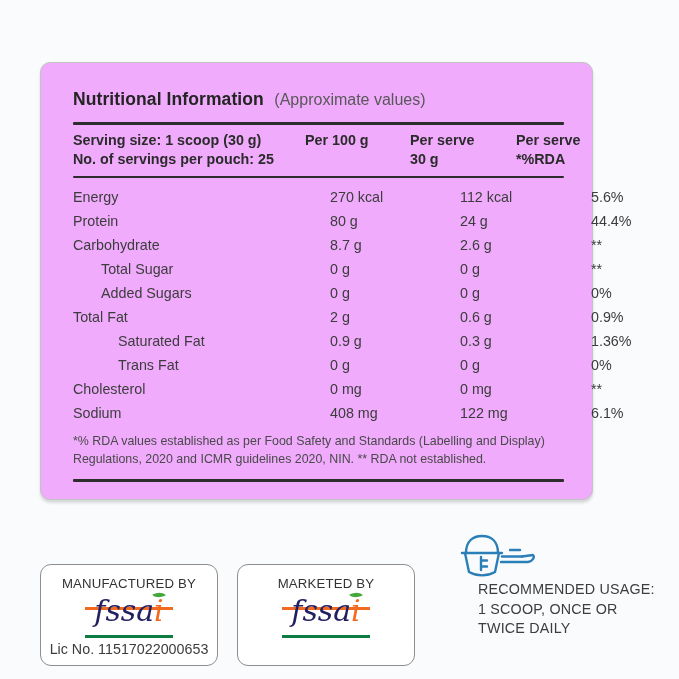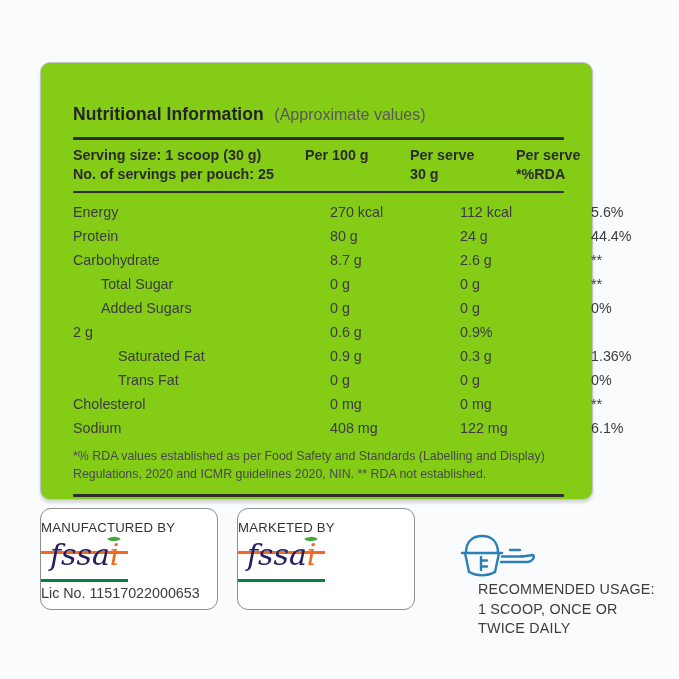--- a/index.html
+++ b/index.html
@@ -10,25 +10,25 @@
     position:relative;
     -webkit-font-smoothing:antialiased;
   }
   #page{position:absolute;inset:0;}
 
   
   .card{
     position:absolute;left:40px;top:62px;
     width:553px;height:438px;
     box-sizing:border-box;
-    background:#84cc16;
+    background:#f0abfc;
     border:1px solid #c3c3c3;
     border-radius:10px;
     box-shadow:0 3px 3px rgba(0,0,0,.14);
-    padding:15px 28px 0 32px;
+    padding:0 28px 0 32px;
   }
   .title-row{margin-top:26px;white-space:nowrap;}
   .title{font-size:17.5px;font-weight:700;color:#242424;letter-spacing:.1px;}
   .subtitle{font-size:16px;font-weight:400;color:#585858;margin-left:6px;}
 
   .rule{height:2.5px;background:#2d2d2d;border-radius:1px;}
   .rule-1{margin-top:12px;}
   .rule-3{margin-top:11px;}
 
   .grid{display:grid;grid-template-columns:211px 84px 85px 1fr;}
@@ -39,23 +39,24 @@
   .tbody{margin-top:7px;}
   .t-row{height:24px;align-items:center;font-size:14.3px;color:#3c3c3c;gap:46px;}
   .t-row .cell{white-space:nowrap;}
   .ind-1{padding-left:28px;}
   .ind-2{padding-left:45px;}
 
   .footnote{margin-top:8px;font-size:12.4px;line-height:17.5px;color:#494949;}
 
   
   .fbox{
-    position:absolute;top:508px;width:178px;height:102px;
+    position:absolute;top:564px;width:178px;height:102px;
     box-sizing:border-box;background:#ffffff;
     border:1.5px solid #8e8e8e;border-radius:11px;
+    text-align:center;
   }
   .fbox-1{left:40px;}
   .fbox-2{left:237px;}
   .fbox-heading{margin-top:11px;font-size:13.2px;color:#333333;letter-spacing:.2px;}
   .lic{margin-top:3px;font-size:14.3px;color:#3c3c3c;}
 
   
   .fssai{
     position:relative;display:inline-block;
     margin-top:3px;padding:0 9px 2px;
@@ -143,20 +144,21 @@
       </div>
 
       <div class="grid t-row">
         <div class="cell ind-1">Added Sugars</div>
         <div class="cell">0 g</div>
         <div class="cell">0 g</div>
         <div class="cell">0%</div>
       </div>
 
       <div class="grid t-row">
+        <div class="cell">Total Fat</div>
         <div class="cell">2 g</div>
         <div class="cell">0.6 g</div>
         <div class="cell">0.9%</div>
       </div>
 
       <div class="grid t-row">
         <div class="cell ind-2">Saturated Fat</div>
         <div class="cell">0.9 g</div>
         <div class="cell">0.3 g</div>
         <div class="cell">1.36%</div>

